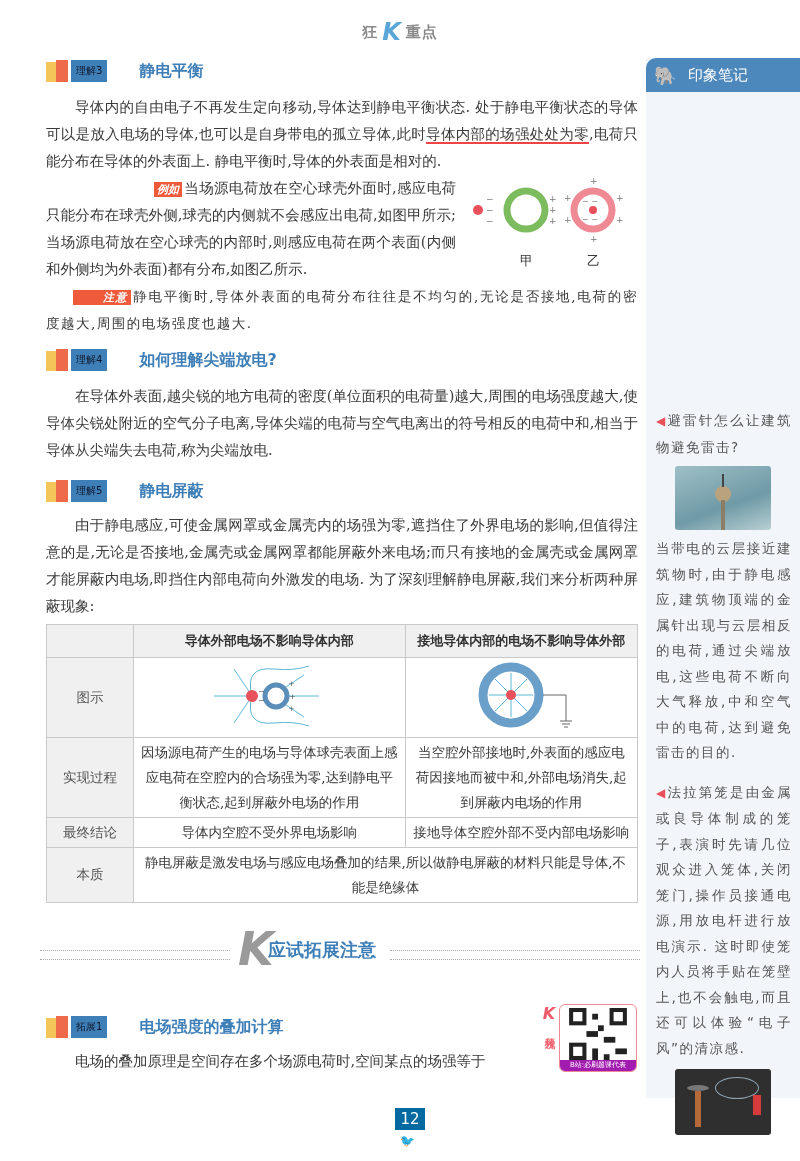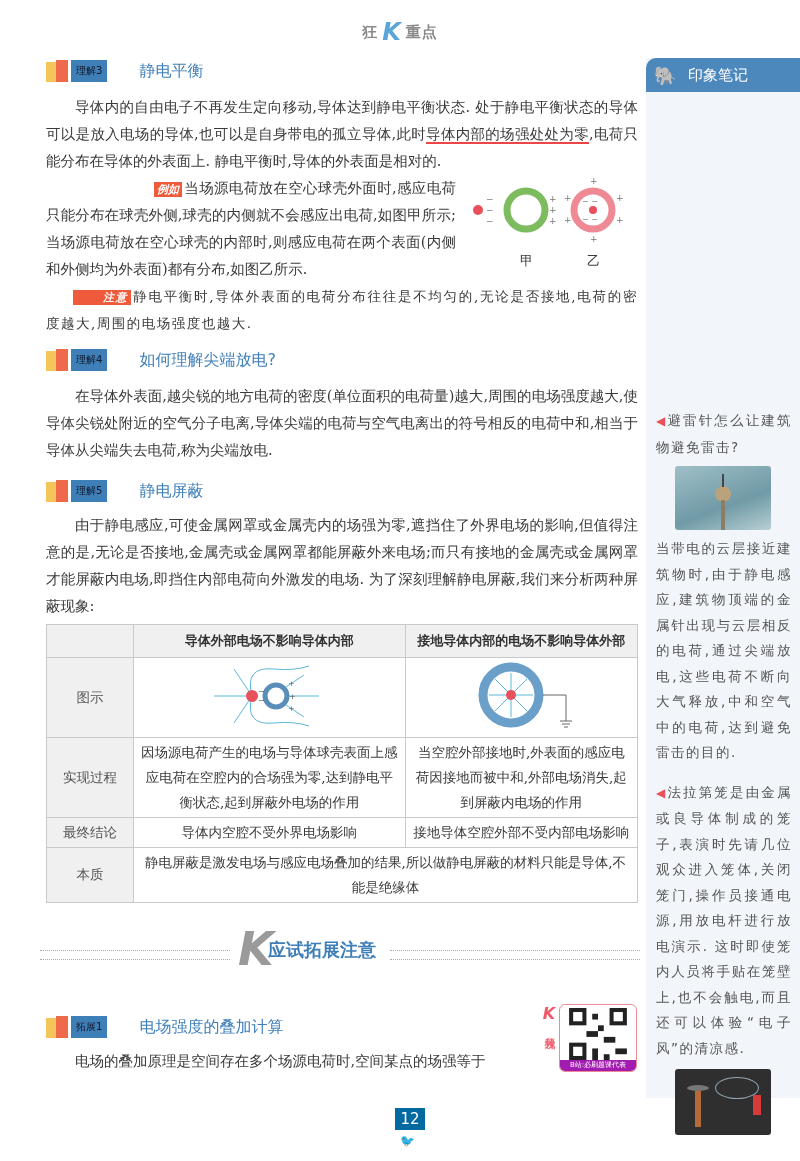--- a/index.html
+++ b/index.html
@@ -17,21 +17,21 @@
   .header-title .k { color:#5aa6d8; font-style:italic; font-size:24px; margin:0 4px; vertical-align:-3px;}
   .main { position:absolute; left:46px; top:56px; width:592px; }
   .sec-head { display:flex; align-items:center; height:30px; margin:0; }
   .book { display:inline-block; width:22px; height:22px; position:relative; margin-right:3px; }
   .book .l { position:absolute; left:0; top:2px; width:10px; height:20px; background:#f4c65a; }
   .book .r { position:absolute; left:10px; top:0; width:12px; height:22px; background:#ef6a4a; }
   .sec-tag {
     background:#3f7fb8; color:#0f172a; font-family:"DejaVu Sans","Liberation Sans",sans-serif;
     font-size:10px; padding:2px 5px; line-height:18px; margin-right:4px;
   }
-  .sec-title { color:#3f7fb8; font-family:"DejaVu Sans","Liberation Sans",sans-serif; font-weight:normal; font-size:16px;padding-left:28px; }
+  .sec-title { color:#3f7fb8; font-family:"DejaVu Sans","Liberation Sans",sans-serif; font-weight:bold; font-size:16px;padding-left:28px; }
   p.body { margin:0; font-size:14.5px; line-height:27px; text-indent:2em; text-align:justify; }
   .underline { border-bottom:2px solid #ef4444; }
   .tag-red {
     display:inline-block; background:#ef5a3a; color:#fff; font-family:"DejaVu Sans","Liberation Sans",sans-serif;
     font-size:11px; font-weight:bold; padding:0 3px; line-height:15px; font-style:italic; margin-right:2px;
   }
   .example-row { display:flex; }
   .example-row .txt { width:410px; }
   .example-row .fig { width:182px; position:relative; }
   .note p { font-size:13.5px; letter-spacing:1.5px; }

